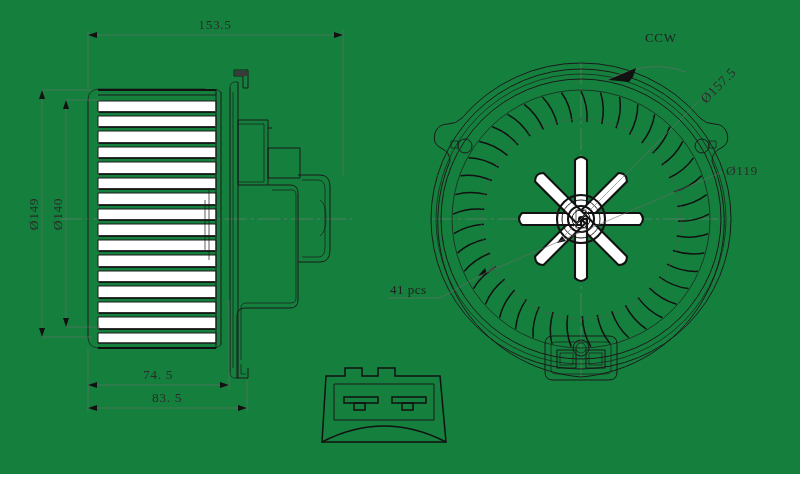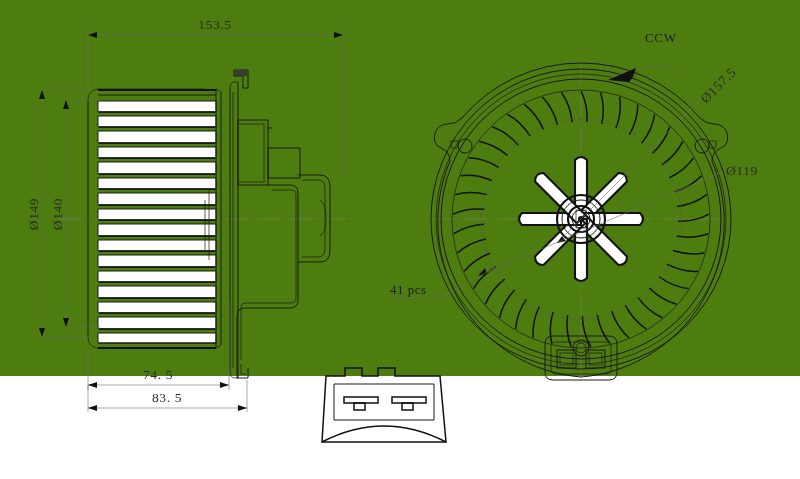--- a/index.html
+++ b/index.html
@@ -9,22 +9,22 @@
   }
   body {
     width: 800px;
     height: 479px;
     font-family: "Liberation Serif", serif;
     overflow: hidden;
   }
   #drawing-root {
     position: relative;
     width: 800px;
-    height: 376px;
-    background: #4d7c0f;
+    height: 474px;
+    background: #15803d;
   }
   svg.drw {
     position: absolute;
     top: 0;
     left: 0;
     width: 800px;
     height: 479px;
   }
   .ln      { stroke: #1a1a1a; fill: none; stroke-width: 1; }
   .ln-thin { stroke: #1a1a1a; fill: none; stroke-width: 0.7; }

